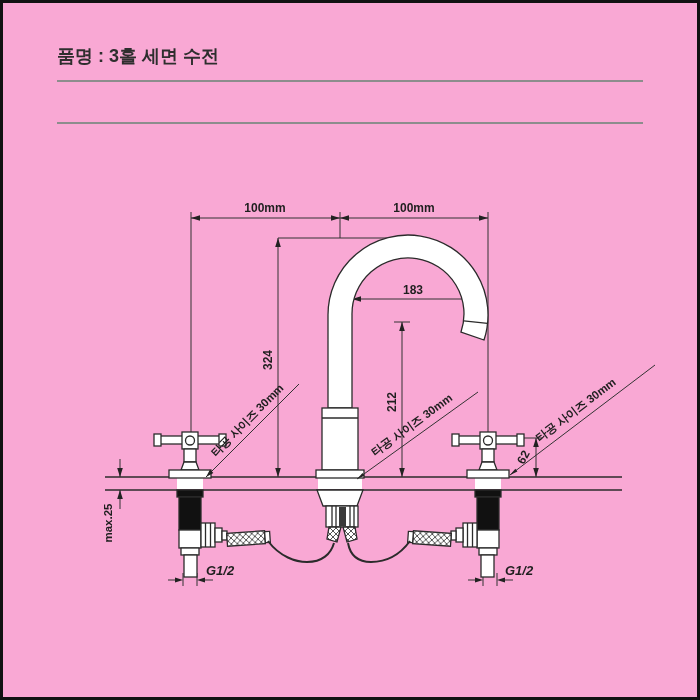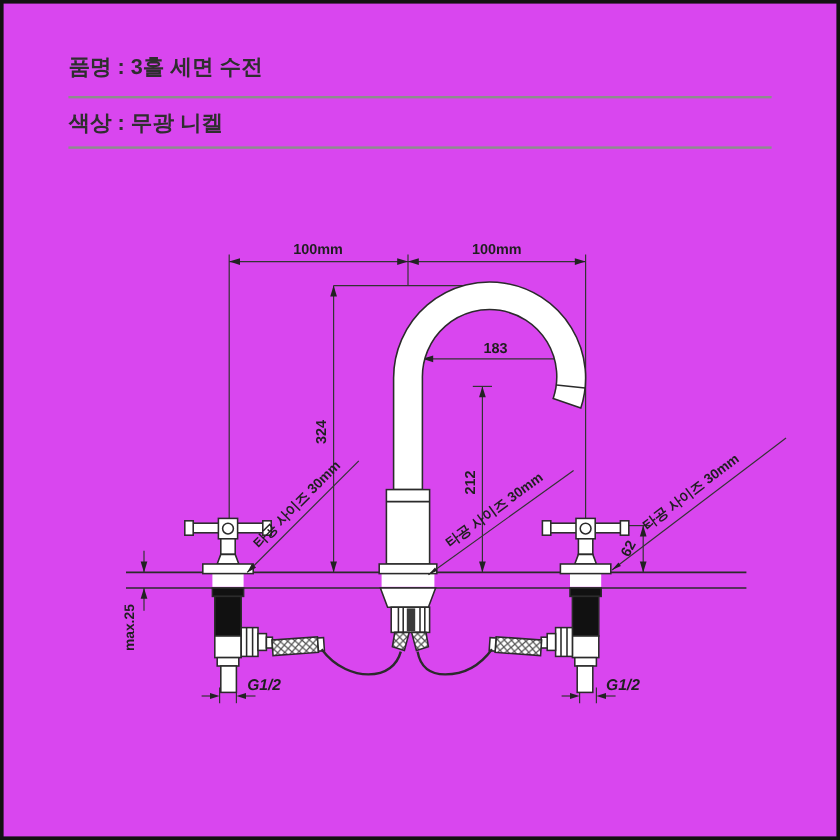--- a/index.html
+++ b/index.html
@@ -1,35 +1,34 @@
 <!DOCTYPE html>
 <html><head>
 <meta charset="utf-8">
 <style>
   html,body{margin:0;padding:0;background:#fff;}
-  .page{position:relative;width:700px;height:700px;background:#d946ef;overflow:hidden;
+  .page{position:relative;width:700px;height:700px;background:#f9a8d4;overflow:hidden;
         font-family:"Liberation Sans","DejaVu Sans",sans-serif;}
   .frame{position:absolute;inset:0;border:3px solid #121212;pointer-events:none;z-index:10;}
   .hdr-text{position:absolute;font-size:18px;font-weight:700;color:#2e2e2e;letter-spacing:0px;white-space:nowrap;}
   .hdr-sep{position:absolute;left:57px;width:586px;height:2px;background:#8d8d8d;}
   svg{position:absolute;left:0;top:0;}
   svg text{font-family:"Liberation Sans","DejaVu Sans",sans-serif;font-weight:700;fill:#1f1f1f;}
   .dimtxt{font-size:12px;}
   .dimtxt-sm{font-size:11.5px;}
   .thread{font-size:13px;font-style:italic;}
 </style>
 </head>
 <body>
 
 <div class="page">
   <div class="frame"></div>
 
   <div class="hdr-text" style="left:57px;top:44px;">품명 : 3홀 세면 수전</div>
   <div class="hdr-sep" style="top:80px;"></div>
-  <div class="hdr-text" style="left:57px;top:90px;">색상 : 무광 니켈</div>
   <div class="hdr-sep" style="top:122px;"></div>
 
   <svg width="700" height="700" viewBox="0 0 700 700">
     <defs>
       <pattern id="braid" patternUnits="userSpaceOnUse" width="6" height="6">
         <rect width="6" height="6" fill="#ffffff"></rect>
         <path d="M0,6 L6,0 M0,0 L6,6" stroke="#555" stroke-width="1"></path>
       </pattern>
     </defs>
 

